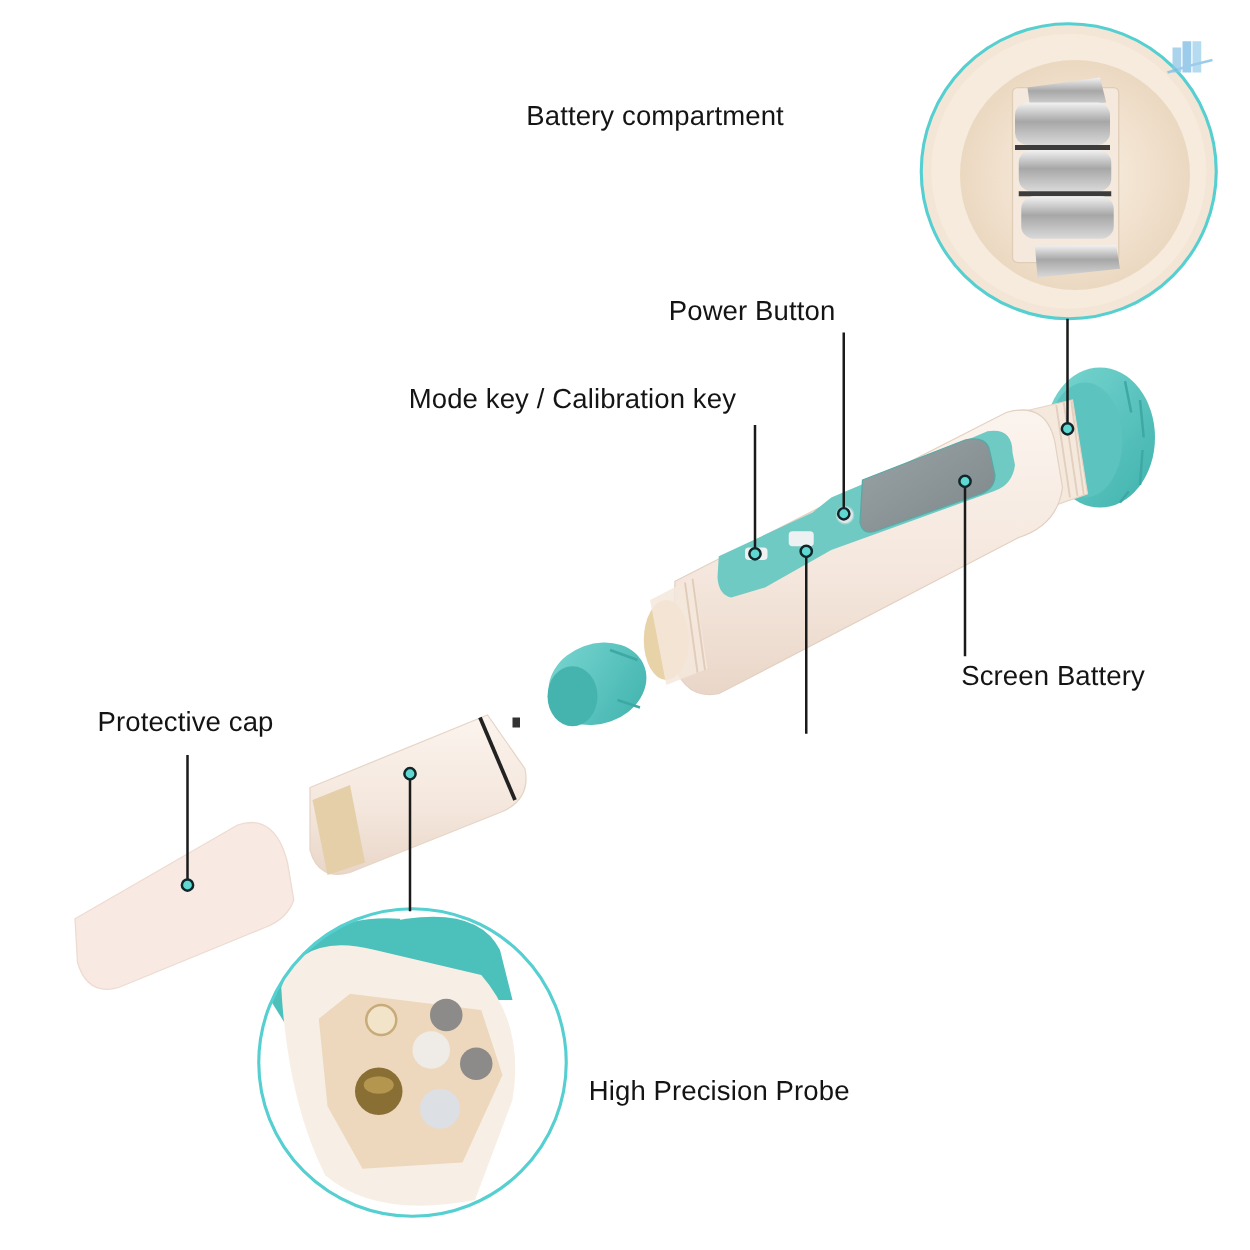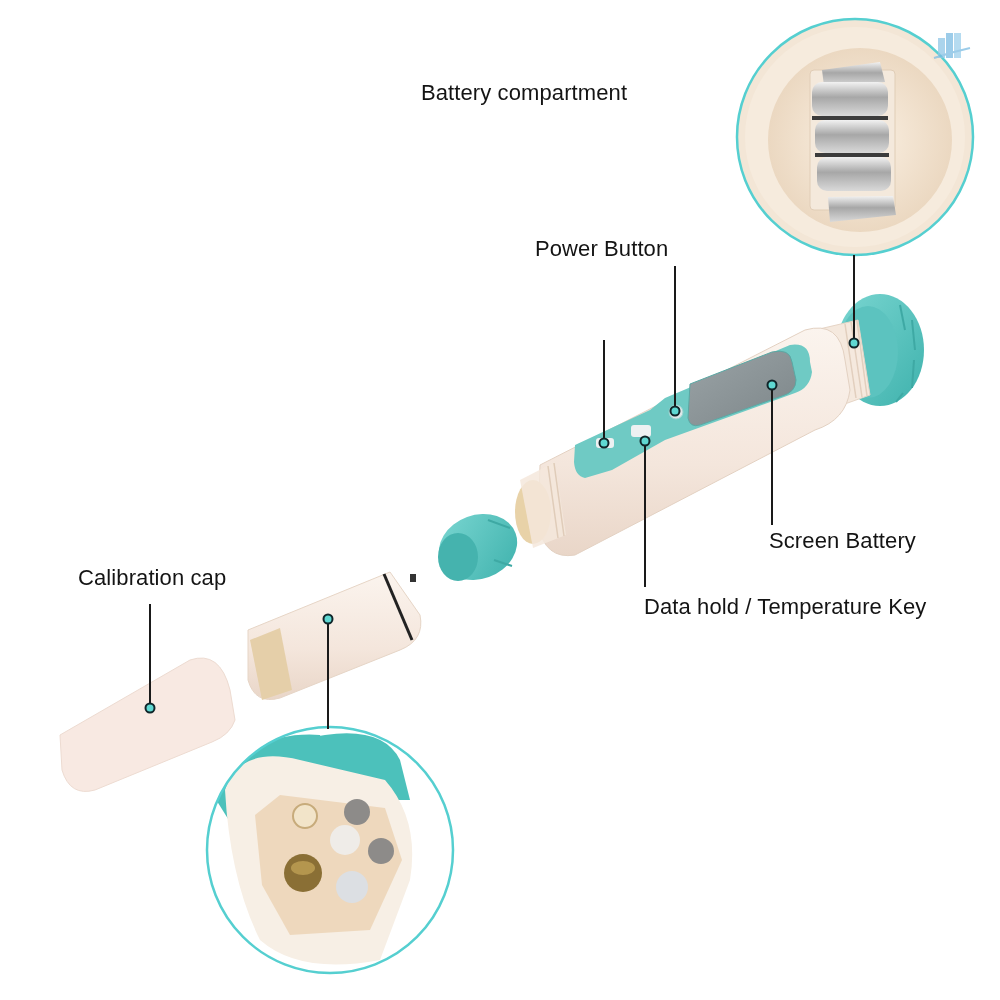--- a/index.html
+++ b/index.html
@@ -170,23 +170,24 @@
       <circle cx="381" cy="851" r="13" fill="#8d8b89"></circle>
       <circle cx="303" cy="873" r="19" fill="#8a6f35"></circle>
       <ellipse cx="303" cy="868" rx="12" ry="7" fill="#c6a65a" opacity="0.7"></ellipse>
       <circle cx="352" cy="887" r="16" fill="#dcdfe3"></circle>
     </g>
     <circle cx="330" cy="850" r="123" fill="none" stroke="#55cfd0" stroke-width="2.5"></circle>
   </svg>
 
   <div class="label" style="left:421px; top:80px;">Battery compartment</div>
   <div class="label" style="left:535px; top:236px;">Power Button</div>
+  <div class="label" style="left:327px; top:306px;">Mode key / Calibration key</div>
   <div class="label" style="left:769px; top:528px;">Screen Battery</div>
-  <div class="label" style="left:644px; top:594px;">Data hold / Temperature Key</div>
-  <div class="label" style="left:78px; top:565px;">Calibration cap</div>
+  <div class="label" style="left:78px; top:565px;">Protective cap</div>
+  <div class="label" style="left:471px; top:860px;">High Precision Probe</div>
 
   <div class="leader" style="left:853px; top:255px; height:88px;"></div>
   <div class="dot" style="left:854px; top:343px;"></div>
 
   <div class="leader" style="left:674px; top:266px; height:144px;"></div>
   <div class="dot" style="left:675px; top:411px;"></div>
 
   <div class="leader" style="left:603px; top:340px; height:102px;"></div>
   <div class="dot" style="left:604px; top:443px;"></div>
 

